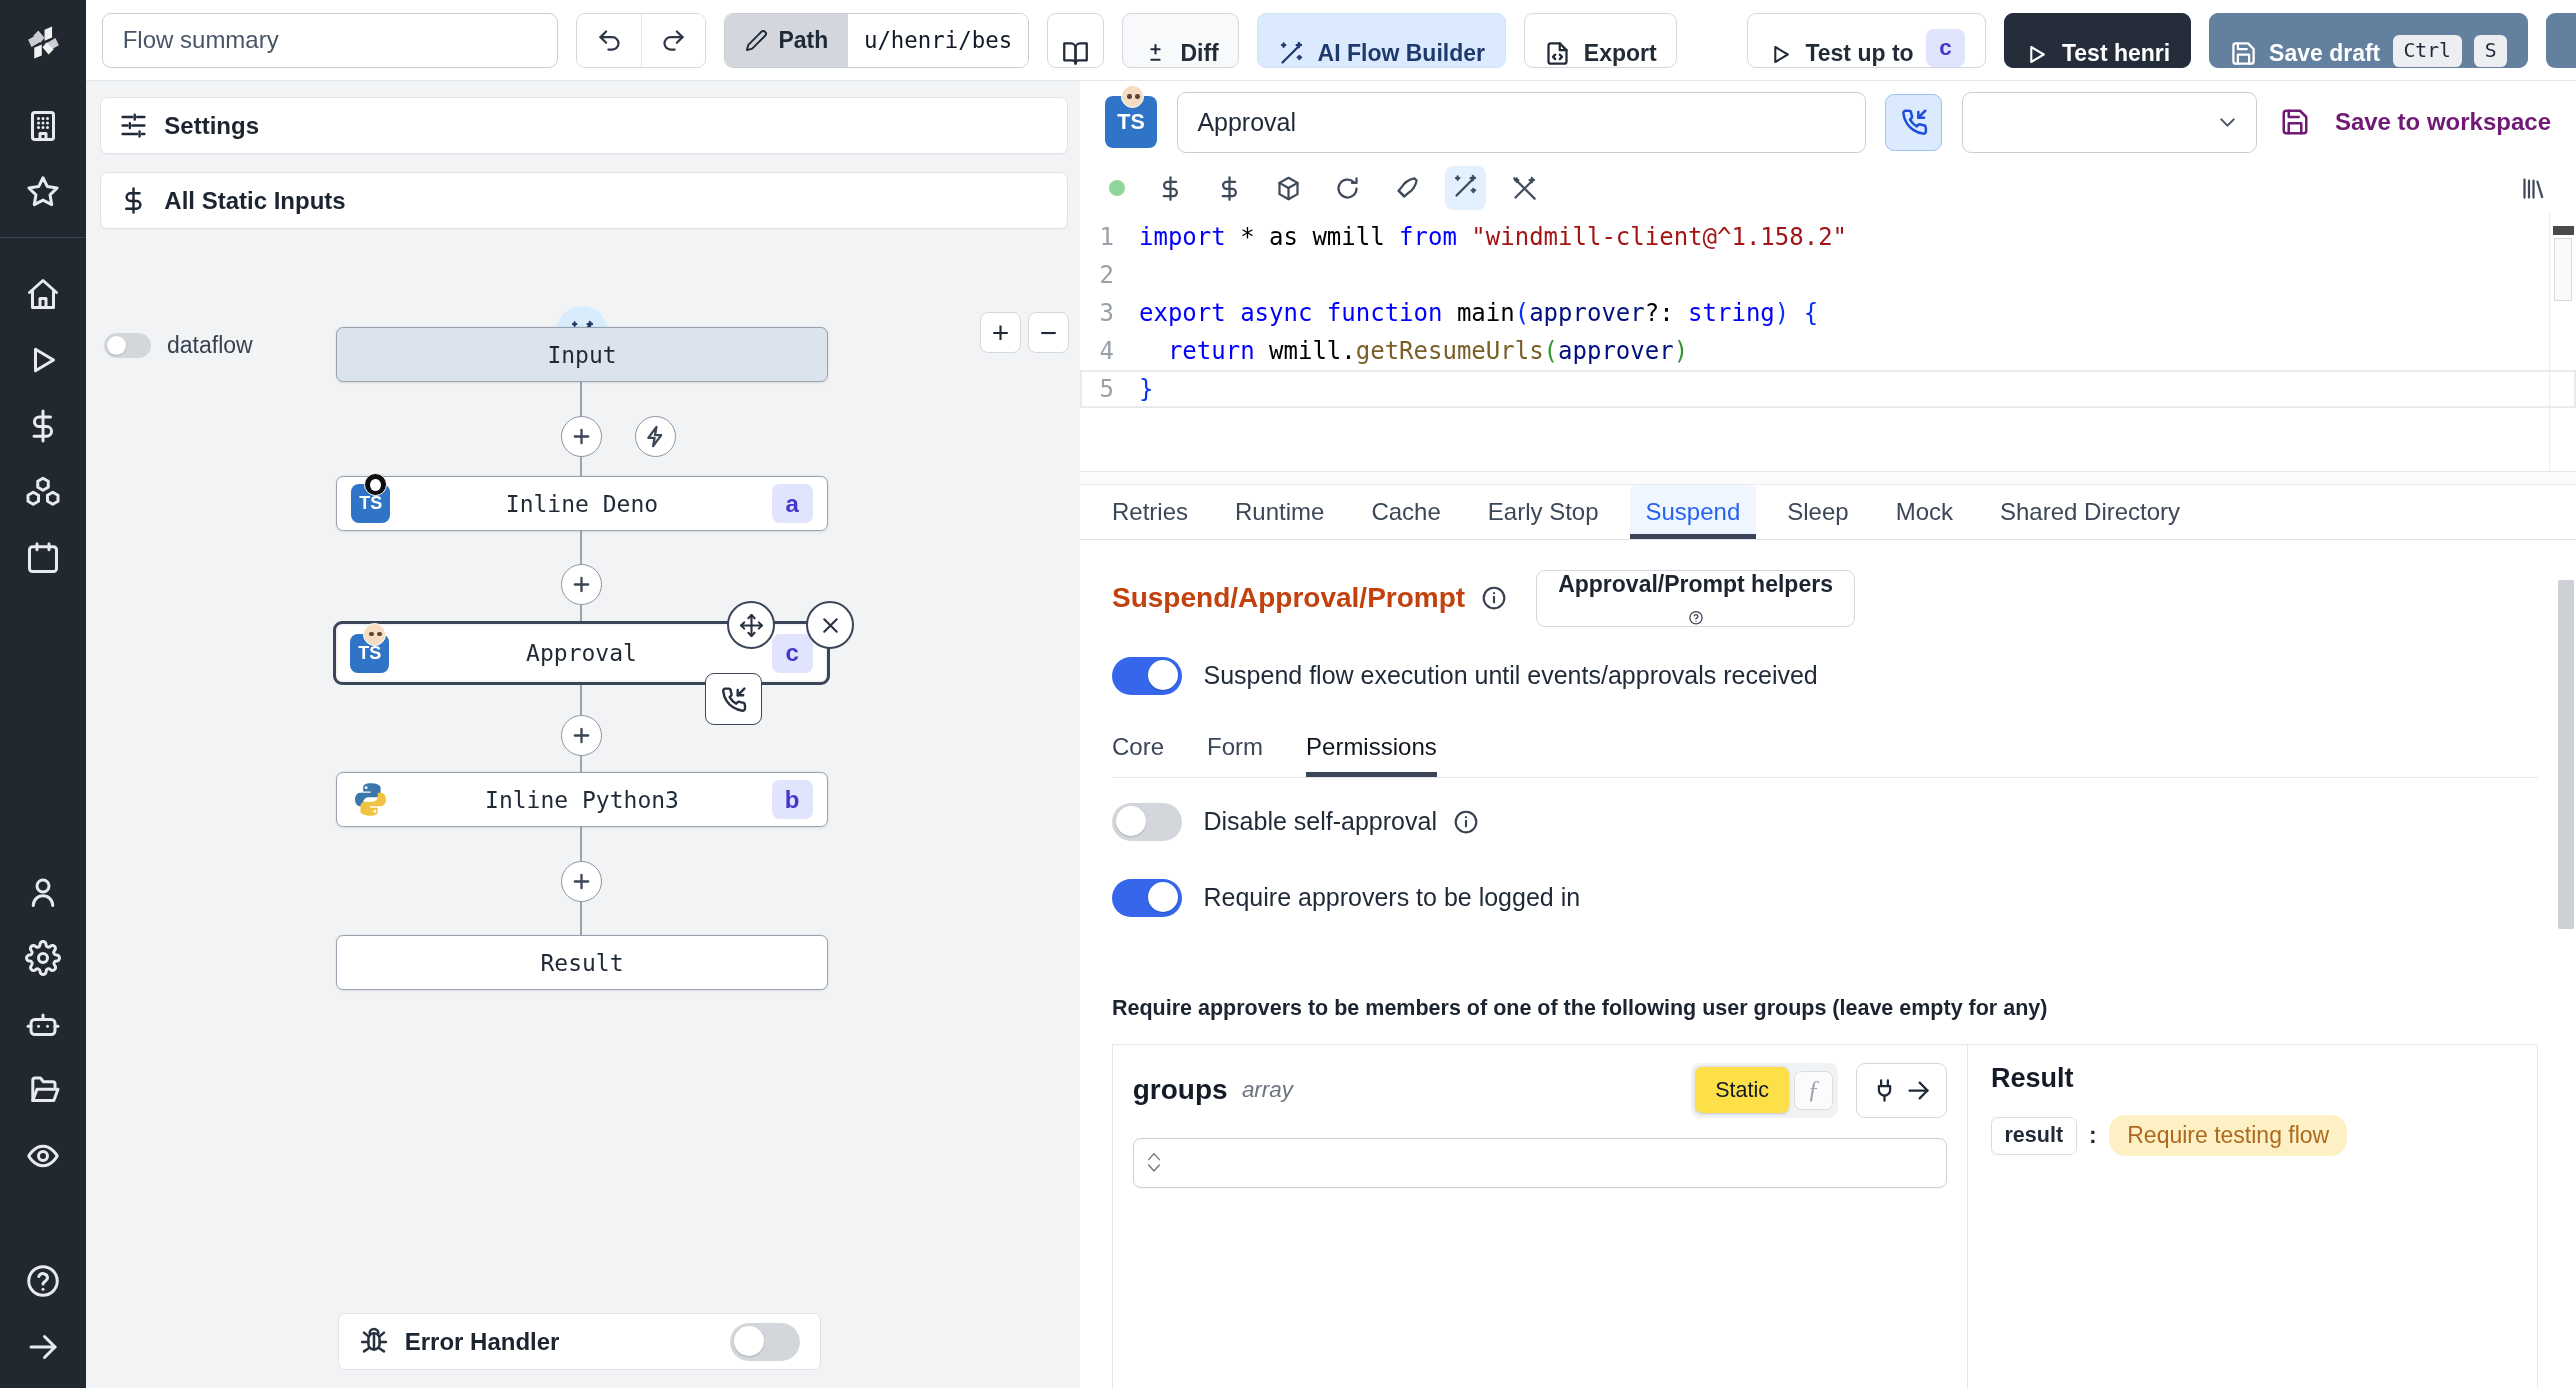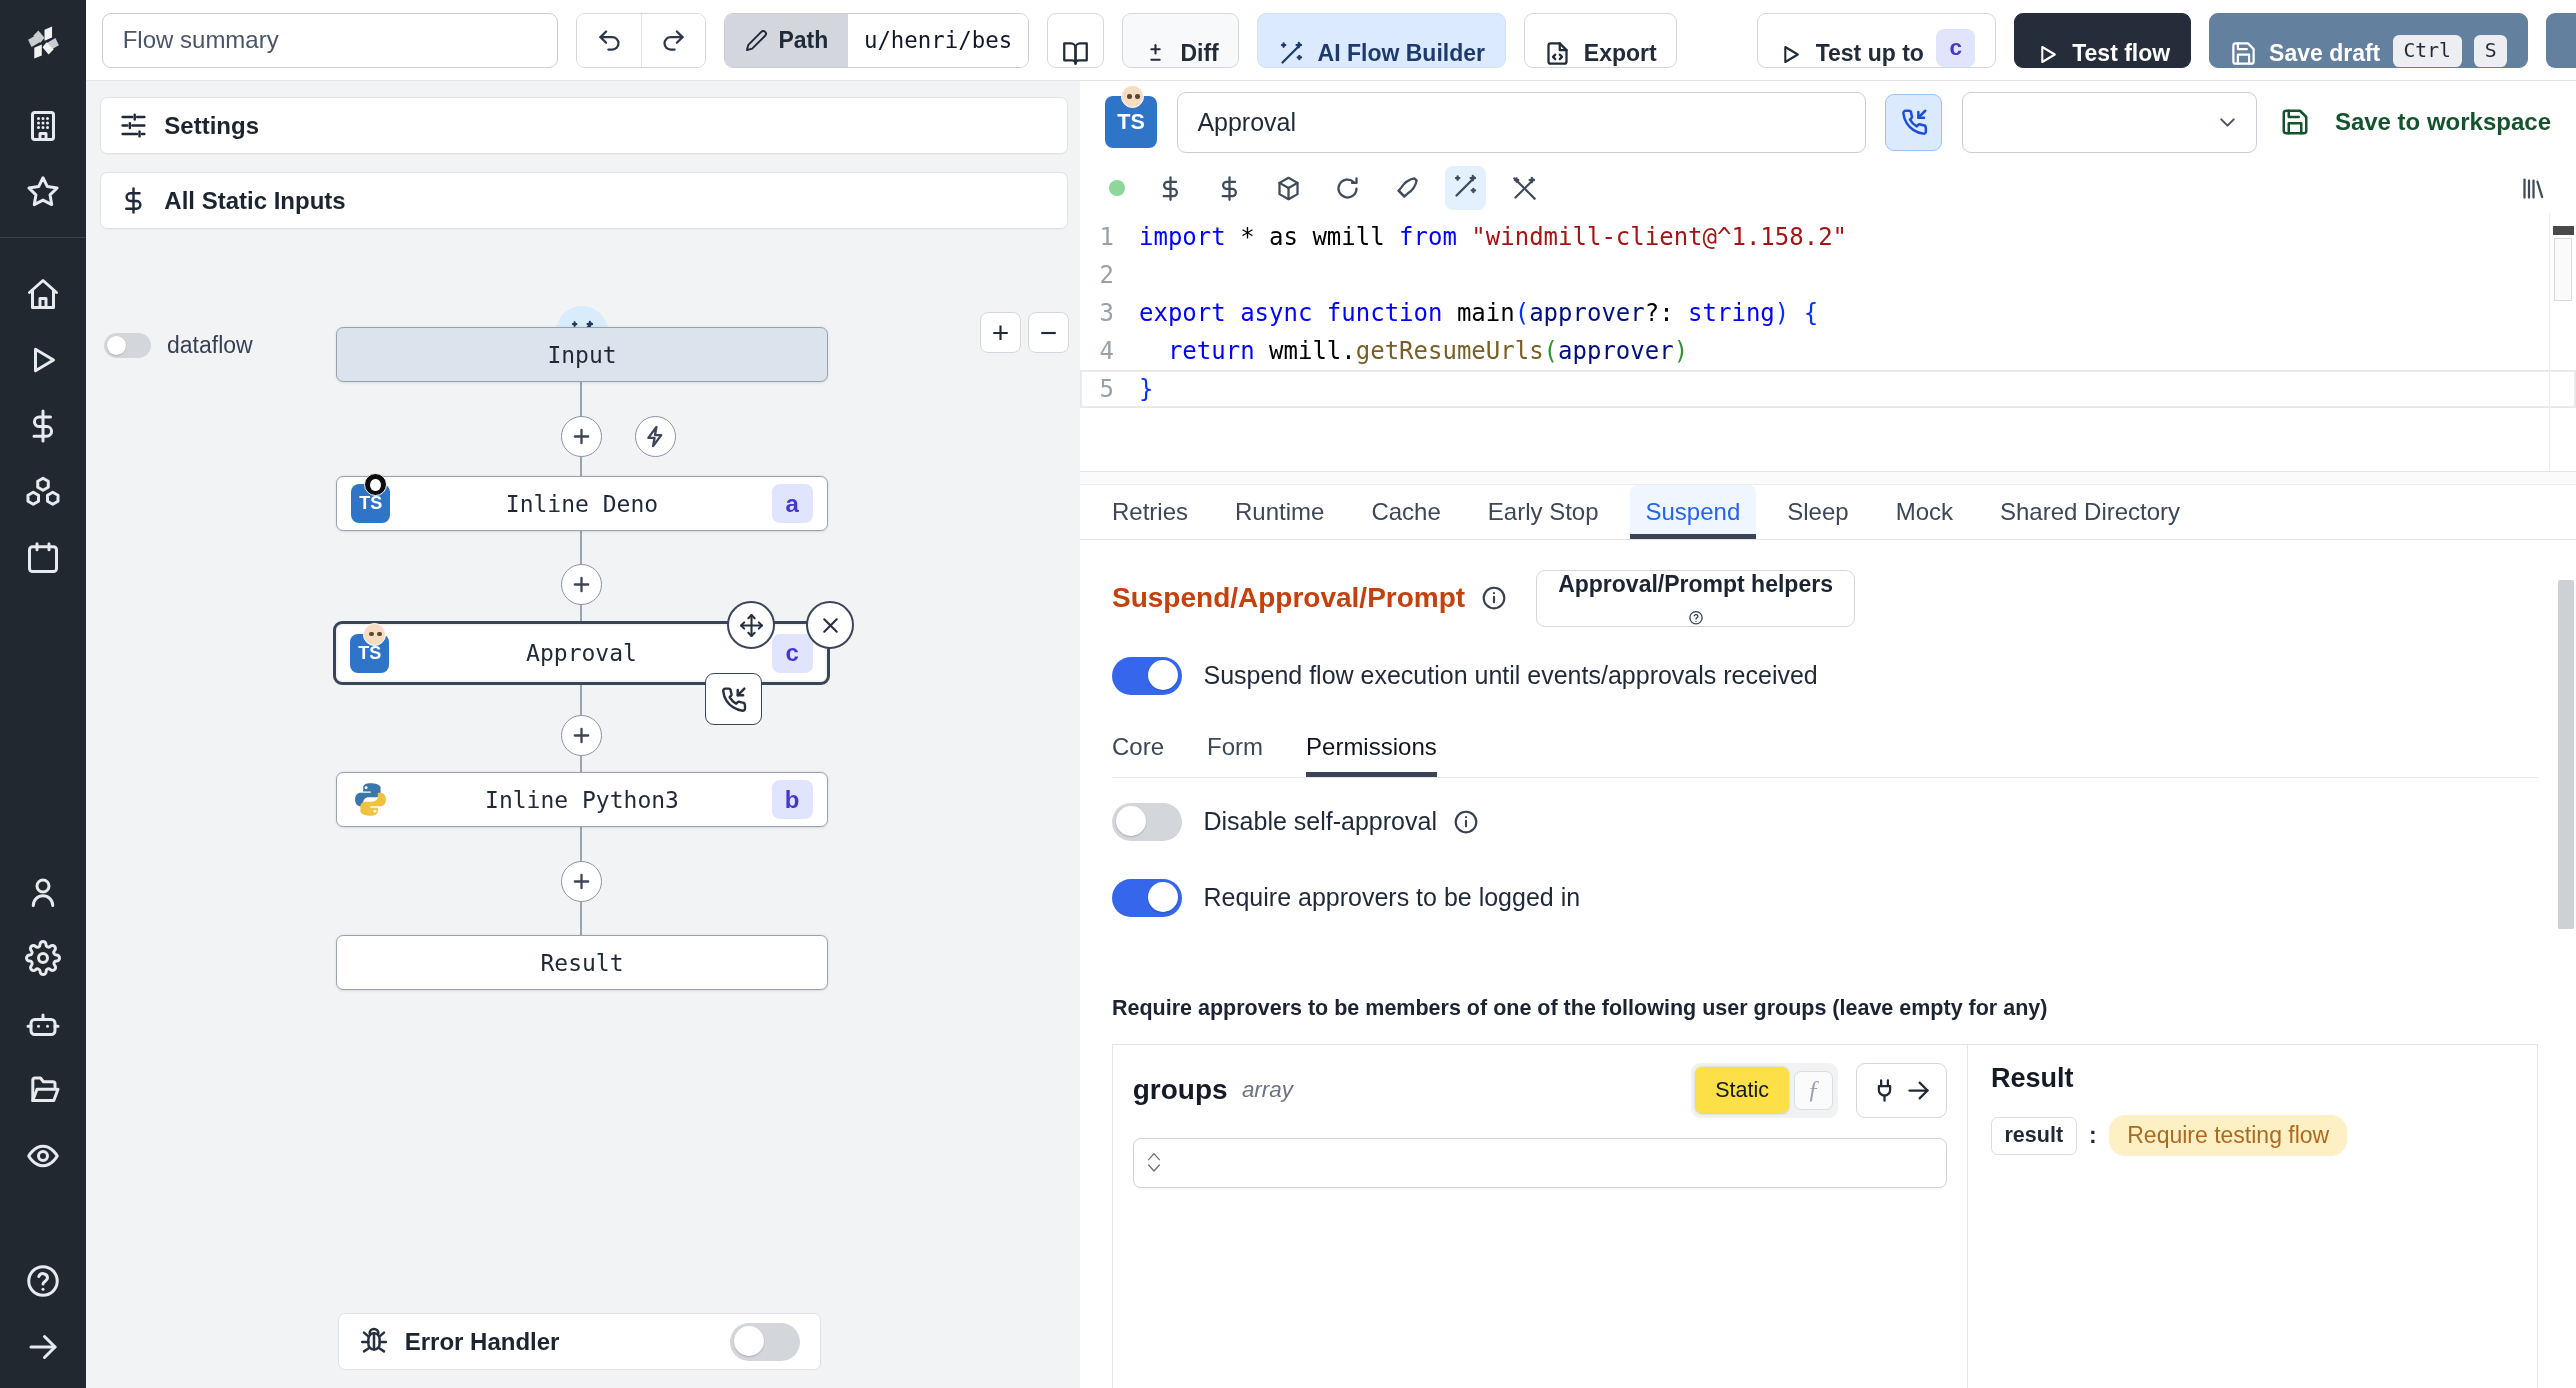--- a/index.html
+++ b/index.html
@@ -69,21 +69,21 @@
   #error-handler .ic { width:30px; height:30px; color:#27303f; }
   #error-handler .tgl { margin-left:auto; }
 
   
   #rightpanel { position:absolute; left:1080px; top:81px; width:1496px; height:1308px; background:#fff; }
   #step-header { height:82px; display:flex; align-items:center; gap:19.7px; padding:0 25px; }
   #step-name { width:689px; height:61px; border:0.9px solid #c9ced6; border-radius:9px; font-size:25px; color:#1f2937; padding:0 19.7px; outline:none; font-family:"Liberation Sans",sans-serif; }
   .phone-btn { width:57px; height:57px; border-radius:9px; background:#dbeafe; border:1.8px solid #9cc3f5; color:#1d4ed8; display:flex; align-items:center; justify-content:center; }
   .phone-btn .ic { width:30px; height:30px; }
   #step-select { width:295px; height:61px; border:0.9px solid #c9ced6; border-radius:9px; display:flex; align-items:center; justify-content:flex-end; padding:0 16px; color:#4b5563; }
-  #save-workspace { margin-left:auto; display:flex; align-items:center; gap:25px; font-size:24px; font-weight:bold; color:#14532d; }
+  #save-workspace { margin-left:auto; display:flex; align-items:center; gap:25px; font-size:24px; font-weight:bold; color:#701a75; }
   #save-workspace .ic { width:30px; height:30px; }
   #editor-toolbar { height:50px; display:flex; align-items:center; gap:32px; padding:0 29px; }
   #editor-toolbar .tbi { width:27px; height:27px; color:#3f4a5a; flex:none; }
   .dot { width:16px; height:16px; border-radius:50%; background:#8ed79a; }
   .tb-active { background:#e3f0fd; border-radius:8px; padding:7.2px; margin:-7.2px; }
   #editor { position:relative; height:259px; border-bottom:0.9px solid #e5e7eb; padding-top:5.4px; background:#fff; }
   .code-line { display:flex; height:38px; align-items:center; font-family:"DejaVu Sans Mono",monospace; font-size:24px; }
   .code-line.current { box-shadow:inset 0 0 0 1.8px #e8e8e8; }
   .ln { width:59px; text-align:right; padding-right:25px; color:#98a0a8; flex:none; }
   .ctext { white-space:pre; }
@@ -318,21 +318,21 @@
       </svg>
     <span>Test up to</span>
     <span class="badge">c</span>
   </div>
   <div class="btn dark">
     <svg width="25" height="25" viewBox="0 0 24 24">
         <g class="ic">
           <path d="M7 4.8 19 12 7 19.2Z"></path>
         </g>
       </svg>
-    <span>Test flow</span>
+    <span>Test henri</span>
   </div>
   <div class="btn steel">
     <svg width="27" height="27" viewBox="0 0 24 24">
         <g class="ic">
           <path d="M19 21H5a2 2 0 0 1-2-2V5a2 2 0 0 1 2-2h11l5 5v11a2 2 0 0 1-2 2Z"></path>
           <path d="M17 21v-8H7v8"></path>
           <path d="M7 3v5h8"></path>
         </g>
       </svg>
     <span>Save draft</span>

